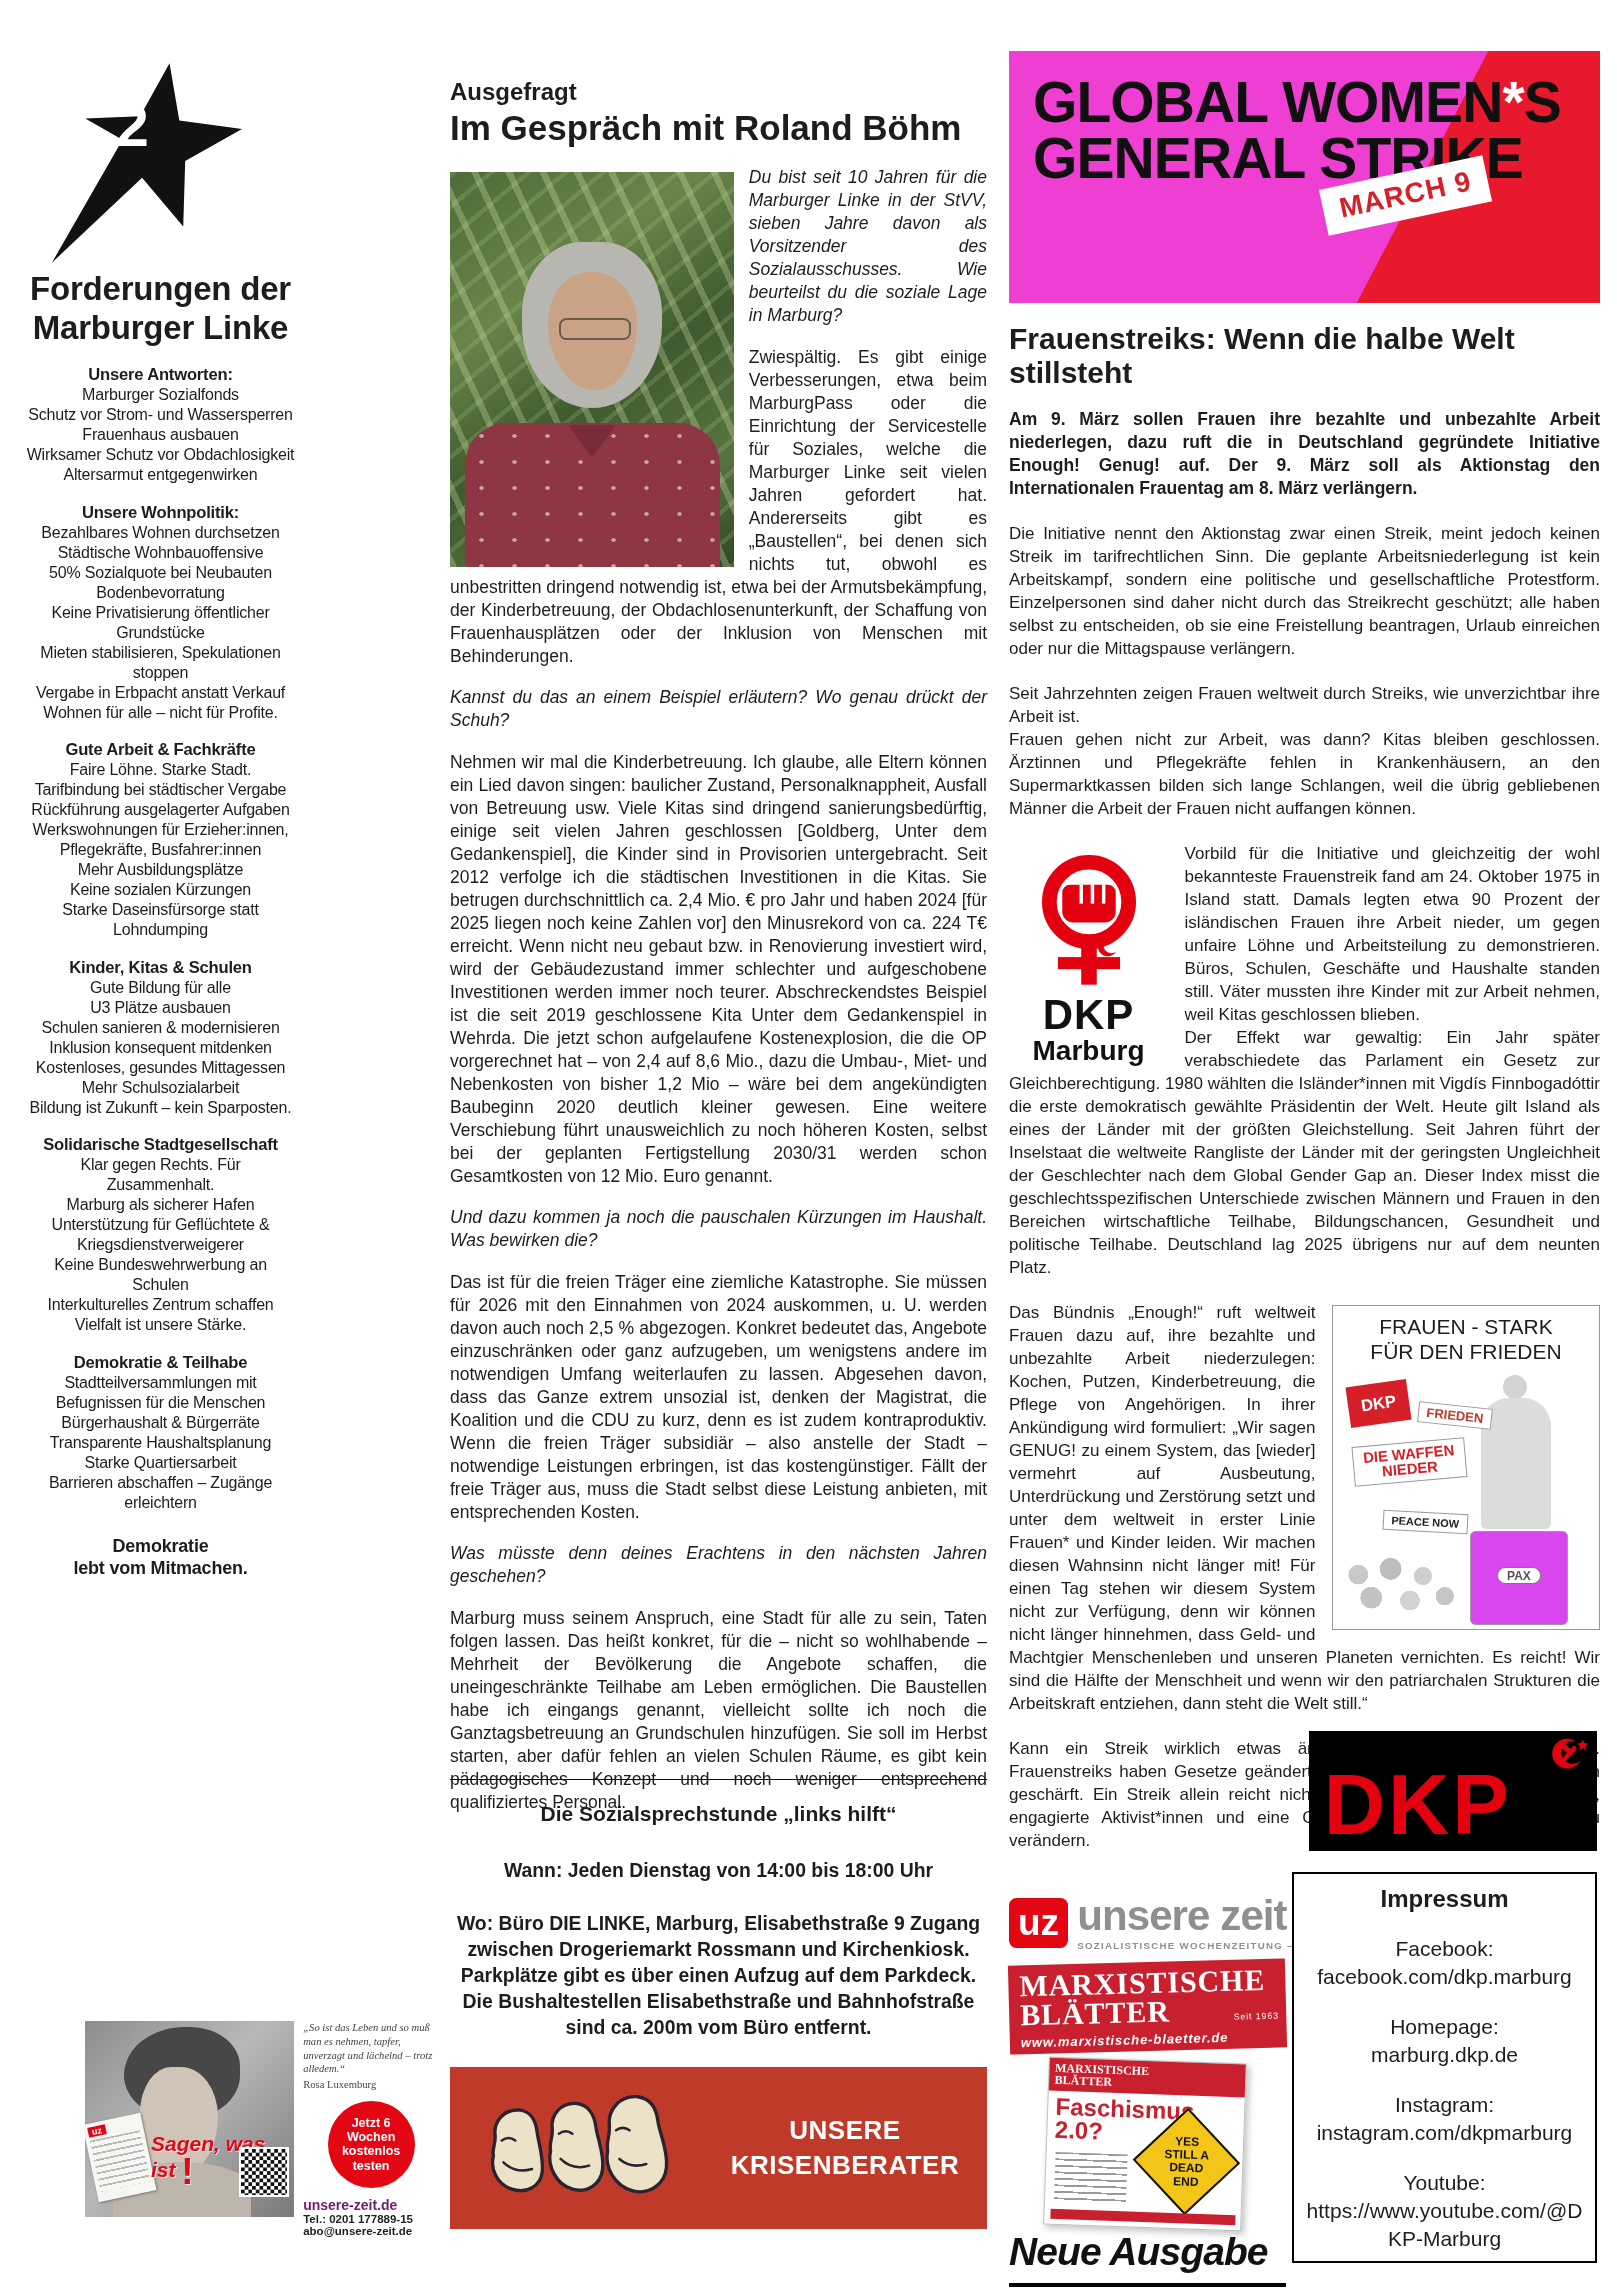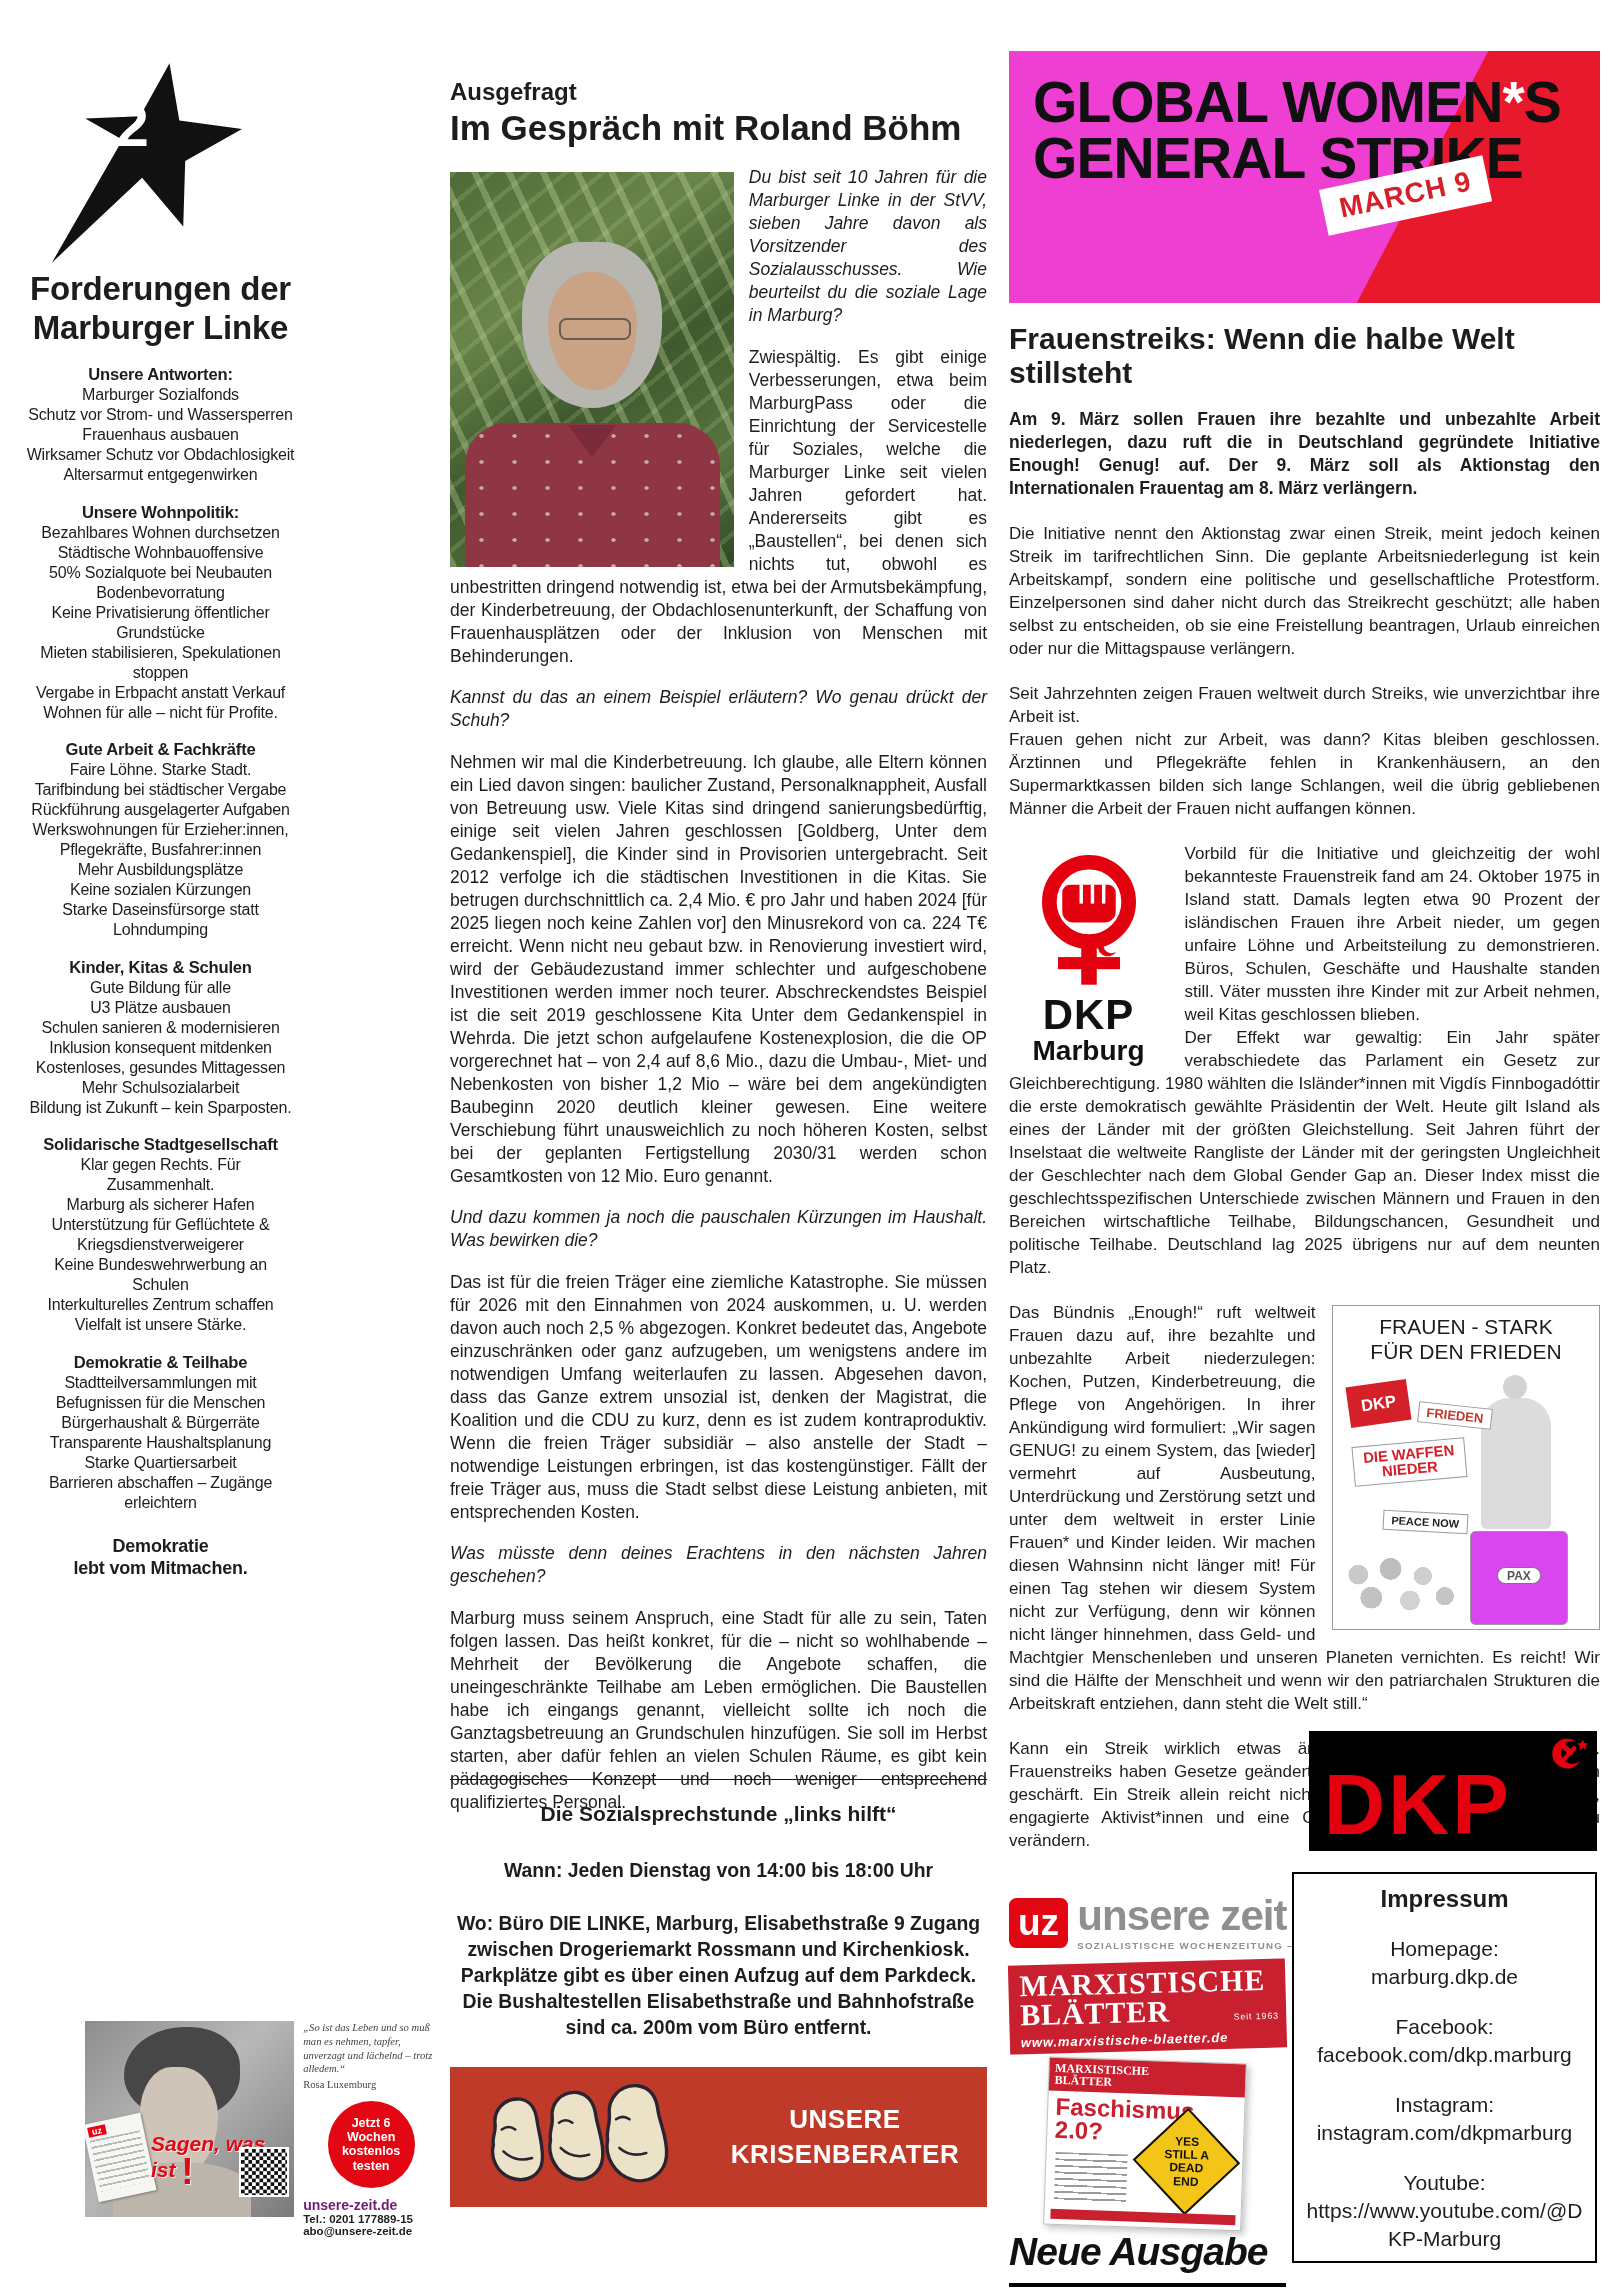--- a/index.html
+++ b/index.html
@@ -53,21 +53,21 @@
   .rb-glasses{position:absolute;left:109px;top:146px;width:68px;height:18.5px;border:2.8px solid #6b5a4a;border-radius:7.4px;}
   .rb-shirt{position:absolute;left:14.8px;bottom:0;width:255px;height:144px;background:#8e3644;border-radius:42px 42px 0 0;
             background-image:radial-gradient(rgba(255,255,255,.55) 1.8px,transparent 2.8px);background-size:33px 26px;}
   .rb-collar{position:absolute;left:118px;bottom:109px;width:48px;height:33px;background:#7a2b39;clip-path:polygon(0 0,100% 0,50% 100%);}
   .q{font-style:italic;font-size:17.5px;line-height:23px;margin:18.5px 0;text-align:justify;}
   .a{font-size:17.5px;line-height:23px;margin:18.5px 0;text-align:justify;}
   #sprech{position:absolute;left:450px;top:1779px;width:537px;text-align:center;border-top:1.8px solid #111;padding-top:22px;}
   .s-title{font-size:21px;font-weight:800;}
   .s-when{margin-top:33px;font-weight:800;font-size:19.4px;}
   .s-where{margin-top:28px;font-weight:800;font-size:19.4px;line-height:26px;}
-  #krisen{position:absolute;left:450px;top:2067px;width:537px;height:140px;background:#bf3a28;display:flex;align-items:center;}
+  #krisen{position:absolute;left:450px;top:2067px;width:537px;height:162px;background:#bf3a28;display:flex;align-items:center;}
   #krisen svg{width:231px;height:126px;margin-left:22px;flex:none;}
   .k-text{flex:1;color:#fff;font-weight:800;font-size:26px;text-align:center;line-height:1.35;letter-spacing:0.5px;}
 
   
   #right-col{position:absolute;left:1009px;top:51px;width:591px;}
   .r-banner{position:relative;height:252px;background:#ee3fd2;overflow:hidden;}
   .r-wedge{position:absolute;right:0;top:0;width:42%;height:100%;background:#e8192c;clip-path:polygon(55% 0,100% 0,100% 100%,2% 100%);}
   .r-banner-text{position:absolute;left:24px;top:24px;font-size:57px;line-height:.98;font-weight:800;color:#101010;letter-spacing:-0.9px;}
   .r-star{color:#fff;}
   .r-tag{position:absolute;left:53%;top:48%;transform:rotate(-12deg);background:#fff;color:#d5202a;font-weight:800;font-size:28px;padding:7.4px 16.6px;letter-spacing:0.9px;}
@@ -377,26 +377,26 @@
       <rect x="22" y="6" width="5" height="28" rx="2" fill="#e3000f" transform="rotate(42 24 20)"></rect>
       <rect x="13" y="9" width="20" height="6" rx="2" fill="#e3000f" transform="rotate(42 23 12)"></rect>
       <path d="M42,2 l1.8,3.8 4.2,.6 -3,2.9 .7,4.2 -3.7,-2 -3.7,2 .7,-4.2 -3,-2.9 4.2,-.6 z" fill="#e3000f"></path>
     </svg>
     <div class="dkp-big">DKP</div>
   </div>
 
   <div id="impressum">
     <div class="imp-title">Impressum</div>
     <div class="imp-entry">
+      <div>Facebook:</div>
+      <div class="imp-value">facebook.com/dkp.marburg</div>
+    </div>
+    <div class="imp-entry">
       <div>Homepage:</div>
       <div class="imp-value">marburg.dkp.de</div>
-    </div>
-    <div class="imp-entry">
-      <div>Facebook:</div>
-      <div class="imp-value">facebook.com/dkp.marburg</div>
     </div>
     <div class="imp-entry">
       <div>Instagram:</div>
       <div class="imp-value">instagram.com/dkpmarburg</div>
     </div>
     <div class="imp-entry">
       <div>Youtube:</div>
       <div class="imp-value">https://www.youtube.com/@DKP-Marburg</div>
     </div>
   </div>

